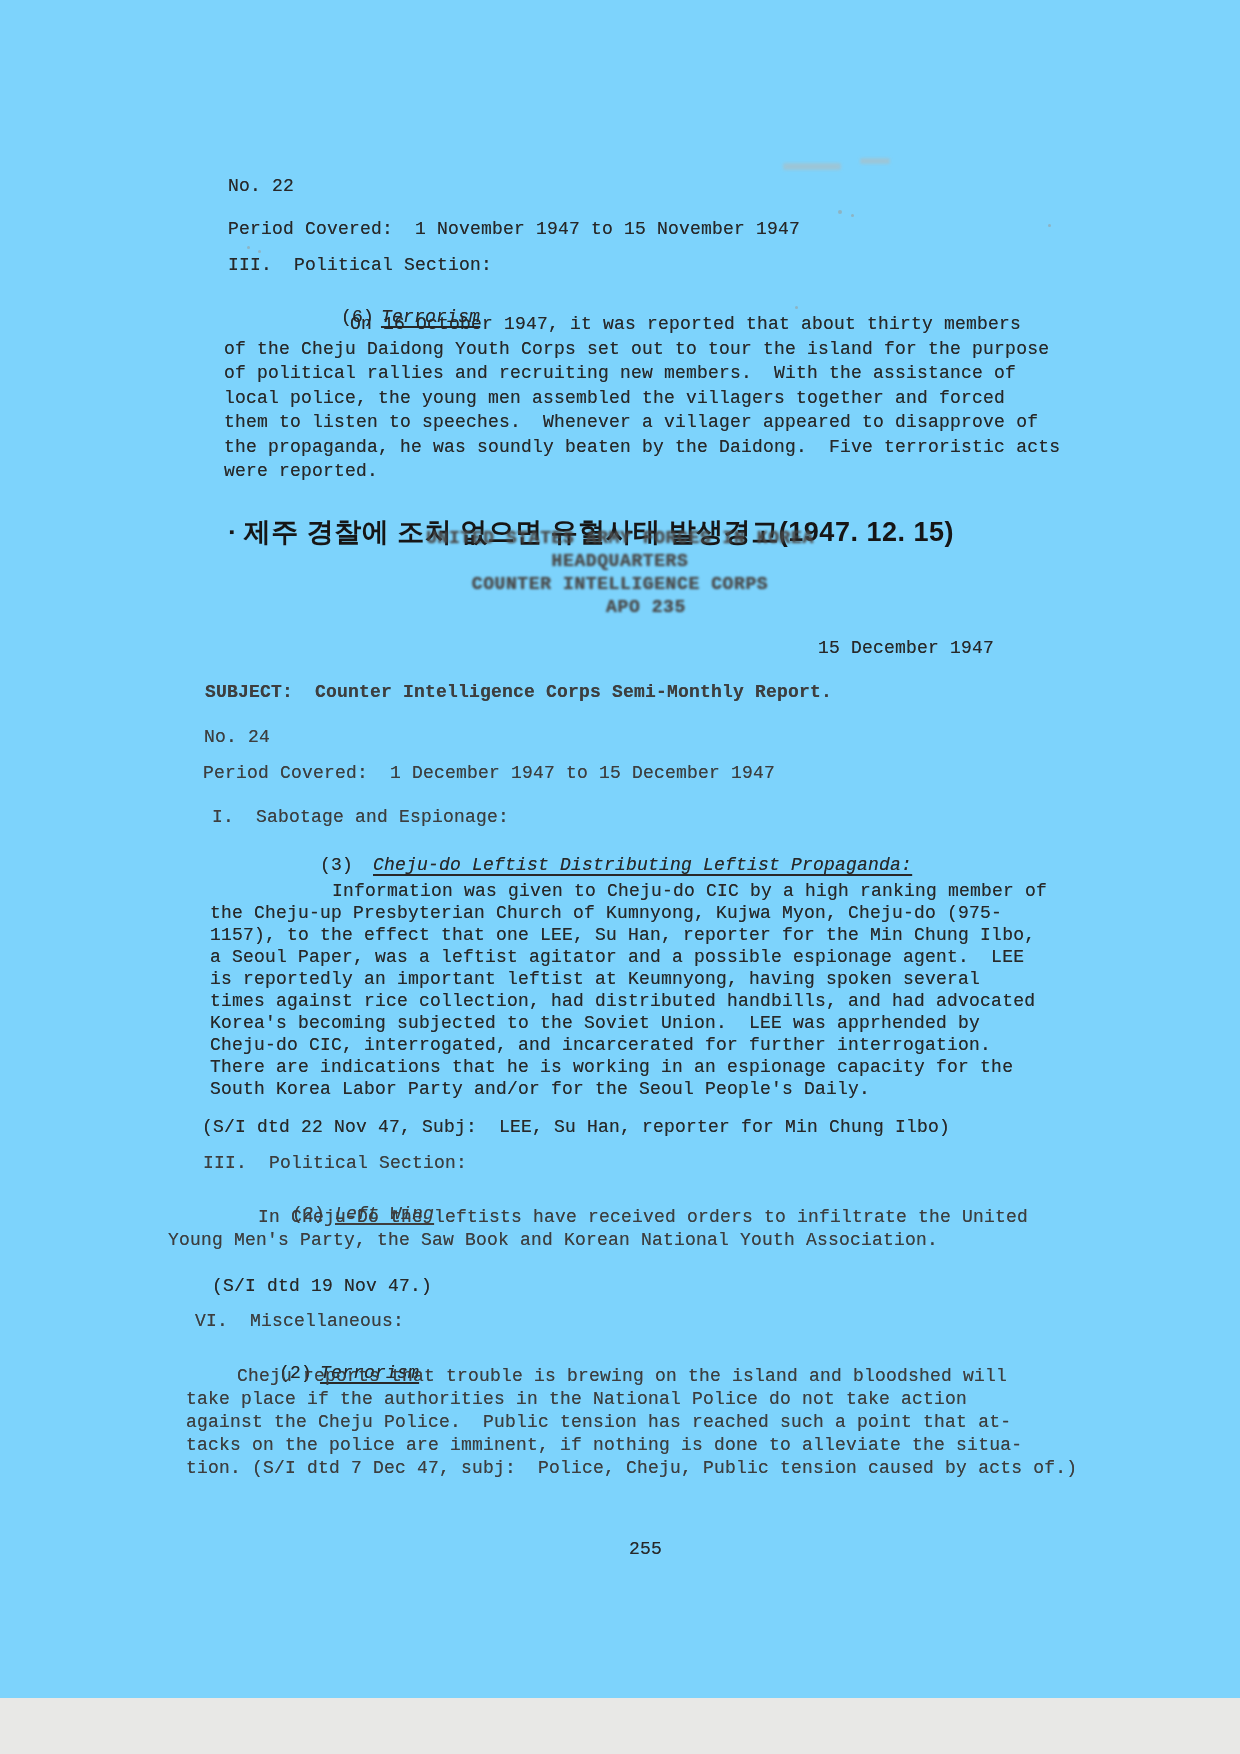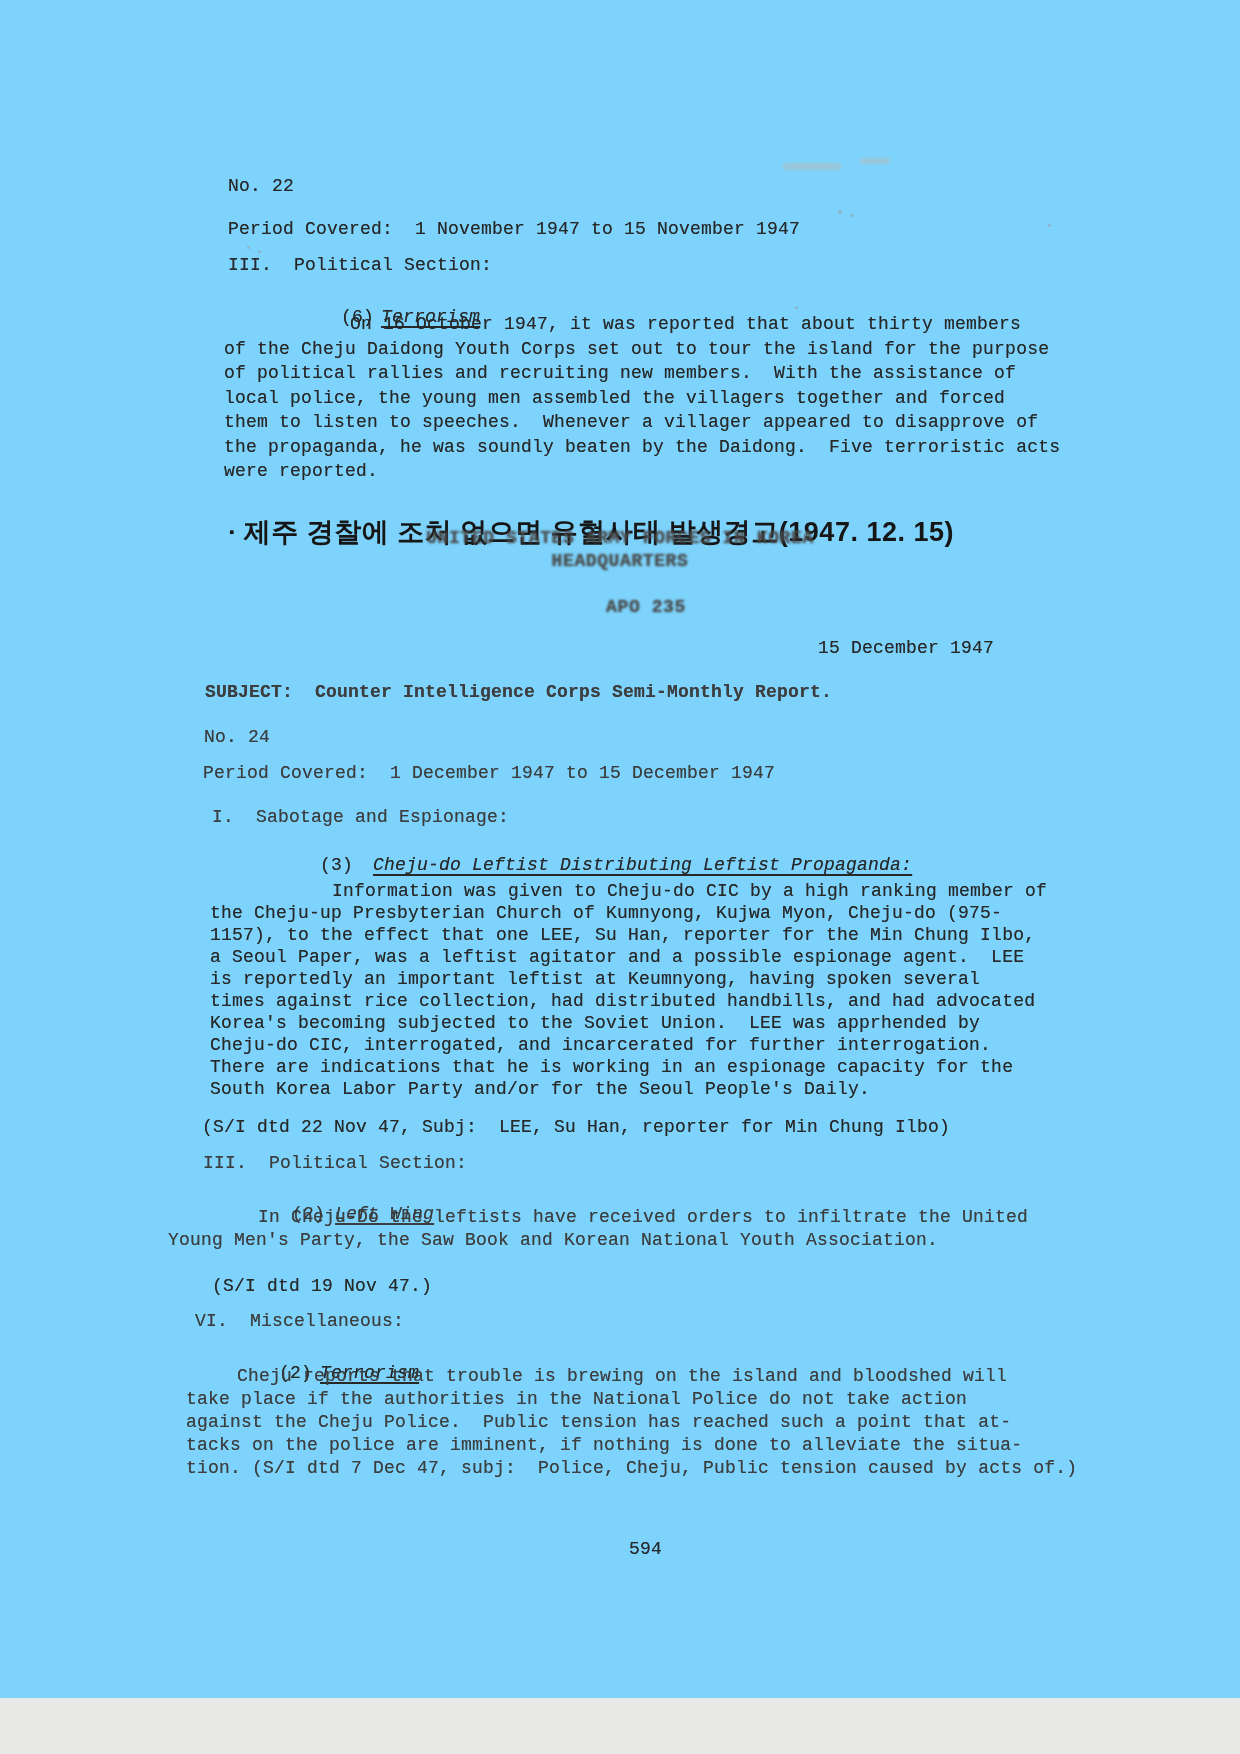--- a/index.html
+++ b/index.html
@@ -87,20 +87,21 @@
 them to listen to speeches.  Whenever a villager appeared to disapprove of
 the propaganda, he was soundly beaten by the Daidong.  Five terroristic acts
 were reported.</div>
 
   <div class="korean" style="left:197px;top:484px;">
     <span class="bullet">▪</span><span>제주 경찰에 조처 없으면 유혈사태 발생경고(1947. 12. 15)</span>
   </div>
 
   <div class="t degraded centerline" style="top:527px;">UNITED STATES ARMY FORCES IN KOREA</div>
   <div class="t degraded centerline" style="top:550px;">HEADQUARTERS</div>
+  <div class="t degraded centerline" style="top:573px;">COUNTER INTELLIGENCE CORPS</div>
   <div class="t degraded centerline" style="top:596px;transform:translateX(26px);">APO 235</div>
 
   <div class="t" style="left:818px;top:637px;">15 December 1947</div>
 
   <div class="t soft" style="left:205px;top:681px;font-weight:bold;">SUBJECT:  Counter Intelligence Corps Semi-Monthly Report.</div>
 
   <div class="t soft" style="left:204px;top:726px;">No. 24</div>
 
   <div class="t soft" style="left:203px;top:762px;">Period Covered:  1 December 1947 to 15 December 1947</div>
 
@@ -139,15 +140,15 @@
   <div class="t" style="left:235px;top:1340px;">
     <span>(2)</span><span class="u" style="margin-left:8px;">Terrorism</span>
   </div>
 
   <div class="t lh23 soft" style="left:186px;top:1365px;text-indent:51px;">Cheju reports that trouble is brewing on the island and bloodshed will
 take place if the authorities in the National Police do not take action
 against the Cheju Police.  Public tension has reached such a point that at-
 tacks on the police are imminent, if nothing is done to alleviate the situa-
 tion. (S/I dtd 7 Dec 47, subj:  Police, Cheju, Public tension caused by acts of.)</div>
 
-  <div class="t" style="left:629px;top:1538px;">594</div>
+  <div class="t" style="left:629px;top:1538px;">255</div>
 
 </div>
 
 </body></html>

